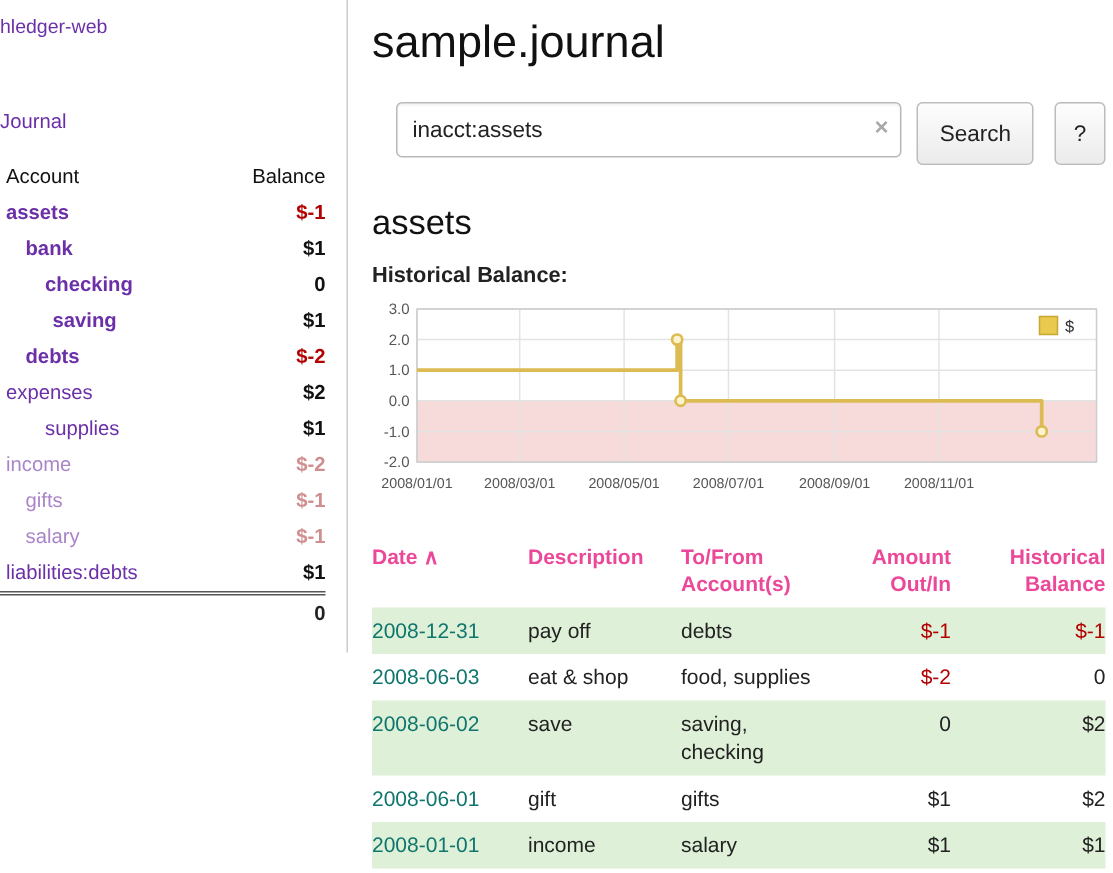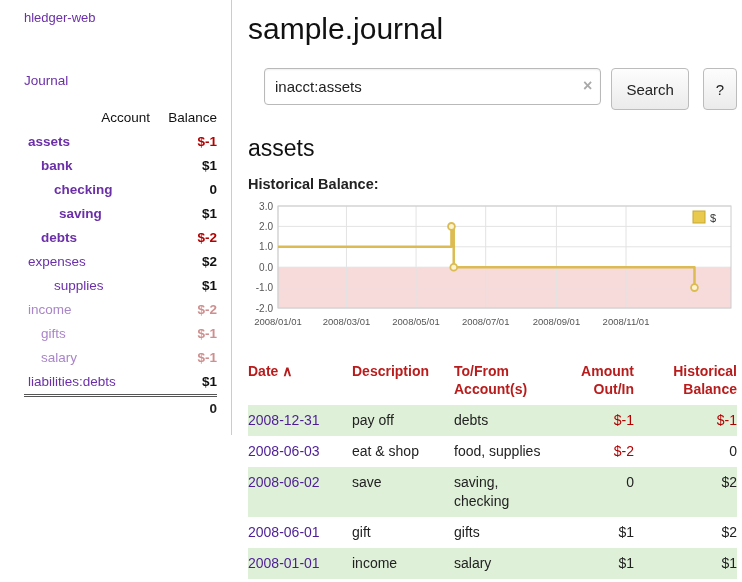--- a/index.html
+++ b/index.html
@@ -5,26 +5,26 @@
   * { margin:0; padding:0; box-sizing:border-box; }
   html,body { background:#fff; }
   body {
     width:742px; height:582px; overflow:hidden; position:relative;
     font-family:"Liberation Sans", sans-serif; color:#222;
   }
 
   
   .sidebar {
     position:absolute; left:0; top:0; width:232px;
-    padding:10px 14px 14px 24px; border-right:1px solid #ccc;
+    padding:10px 14px 14px 0; border-right:1px solid #ccc;
   }
   .app-title { display:block; color:#6b2fa8; text-decoration:none; font-size:13px; }
   .nav-journal { display:block; color:#6b2fa8; text-decoration:none; font-size:13.5px; margin-top:48px; }
   .acct-table { width:100%; border-collapse:collapse; font-size:13.5px; margin-top:18px; }
-  .acct-table th { font-weight:400; text-align:right; line-height:24px; padding:0 0 0 4px; color:#111; }
+  .acct-table th { font-weight:400; text-align:left; line-height:24px; padding:0 0 0 4px; color:#111; }
   .acct-table th.balh { text-align:right; padding:0; }
   .acct-table td { line-height:24px; padding:0 0 0 4px; white-space:nowrap; }
   .acct-table td.bal { text-align:right; font-weight:700; color:#111; padding:0; }
   .acct-table td.name a { color:#6b2fa8; text-decoration:none; }
   .acct-table tr.bold td.name a { font-weight:700; }
   .acct-table tr.muted td.name a { color:#a985c9; }
   .acct-table td.bal.neg { color:#b30000; }
   .acct-table tr.muted td.bal.neg { color:#cf8f8f; }
   .acct-table tfoot td { border-top:3px double #555; font-weight:700; text-align:right; line-height:24px; }
 
@@ -53,27 +53,27 @@
   .chart-title { font-size:14.5px; font-weight:700; margin:0 0 8px; }
   #chart-box svg { display:block; font-family:"Liberation Sans", sans-serif; }
 
   
   table.register { width:100%; border-collapse:collapse; font-size:14px; margin-top:26px; }
   table.register col.c-date { width:96px; }
   table.register col.c-desc { width:102px; }
   table.register col.c-acct { width:116px; }
   table.register col.c-amt  { width:80px;  }
   table.register col.c-bal  { width:95px;  }
-  table.register th { font-weight:700; text-align:left; vertical-align:top; line-height:1.3; padding:4px 8px 7px; color:#b91c1c;margin-left:16px; }
+  table.register th { font-weight:700; text-align:left; vertical-align:top; line-height:1.3; padding:4px 8px 7px; color:#ec4899;margin-left:16px; }
   table.register th:first-child, table.register td:first-child { padding-left:0; }
   table.register th:last-child,  table.register td:last-child  { padding-right:0; }
   table.register th.r, table.register td.r { text-align:right; }
   table.register td { padding:6px 8px; vertical-align:top; line-height:1.35; }
   table.register tbody tr:nth-child(odd) { background:#dff0d8; }
-  table.register td.date a { color:#4c1d95; text-decoration:none; }
+  table.register td.date a { color:#0f766e; text-decoration:none; }
   table.register td.neg { color:#b30000; }
   .sort { font-weight:700; font-size:14px; }
 </style>
 </head>
 <body>
 
 <aside class="sidebar">
   <a href="#" class="app-title">hledger-web</a>
   <a href="#" class="nav-journal">Journal</a>
   <table class="acct-table">

